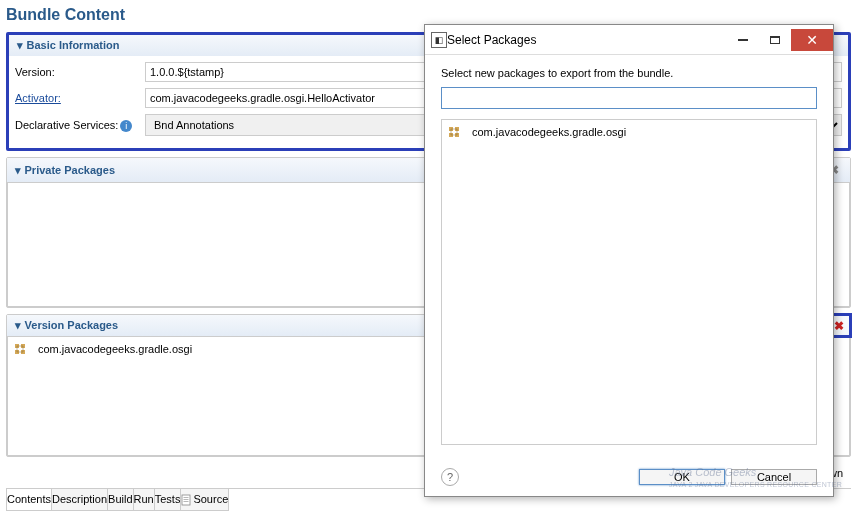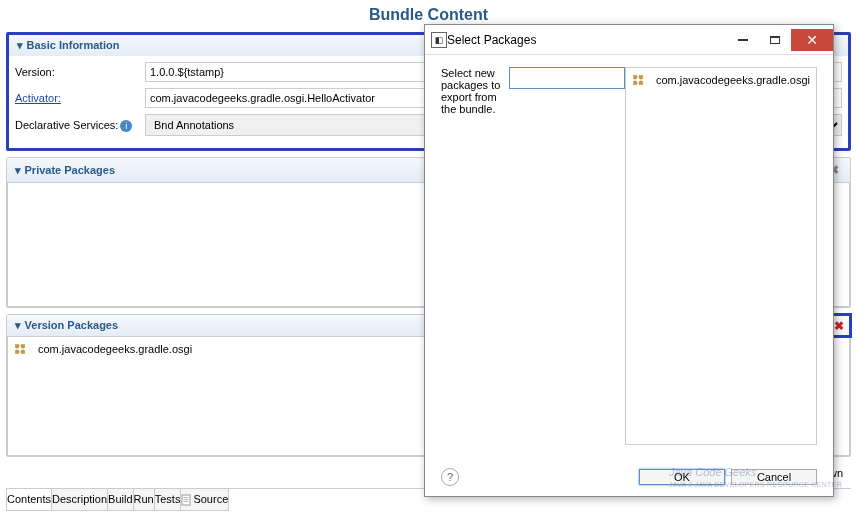--- a/index.html
+++ b/index.html
@@ -1,19 +1,19 @@
 <!DOCTYPE html>
 <html><head>
   <meta charset="utf-8">
   <style>
     * { box-sizing: border-box; margin: 0; padding: 0; font-family: Tahoma, Arial, sans-serif; font-size: 11px; }
     body { background: #fff; width: 857px; height: 518px; position: relative; overflow: hidden; }
     
     .main-area { padding: 6px; height: 100%; }
-    .page-title { color: #2a5a8a; font-size: 16px; font-weight: bold; margin-bottom: 8px; text-align: center; }
+    .page-title { color: #2a5a8a; font-size: 16px; font-weight: bold; margin-bottom: 8px; }
     
     .section { border: 1px solid #ccc; border-radius: 2px; margin-bottom: 6px; }
     .section-header { background: linear-gradient(#f5f8fc, #e4ecf6); color: #2a5a8a; font-weight: bold; padding: 4px 8px; display: flex; align-items: center; justify-content: space-between; }
     .section-header .toggle { margin-right: 4px; color: #2a5a8a; }
     .section-body { padding: 6px; }
     
     .basic-info { border: 3px solid #2b3fb8; }
     .form-row { display: flex; align-items: center; margin-bottom: 6px; }
     .form-row label { width: 130px; }
     .form-row label a { color: #1a4b9b; text-decoration: underline; }
@@ -50,21 +50,21 @@
     .dialog { position: absolute; top: 24px; left: 424px; width: 410px; height: 473px; background: #fff; border: 1px solid #888; box-shadow: 2px 2px 8px rgba(0,0,0,0.3); display: flex; flex-direction: column; }
     .dialog-titlebar { display: flex; align-items: center; background: #fff; height: 30px; padding: 0 0 0 6px; border-bottom: 1px solid #ddd; }
     .dialog-titlebar .title { flex: 1; text-align: left; font-size: 12px; }
     .dialog-titlebar .win-btns { display: flex; }
     .win-btn { width: 32px; height: 22px; display: flex; align-items: center; justify-content: center; cursor: pointer; }
     .win-btn.min span { border-bottom: 2px solid #333; width: 10px; display: block; }
     .win-btn.max span { border: 1px solid #333; width: 10px; height: 8px; display: block; border-top-width: 2px; }
     .win-btn.close { background: #c8483b; color: #fff; width: 42px; font-size: 14px; }
     .eclipse-icon { width: 16px; height: 16px; border: 1px solid #666; display: inline-flex; align-items: center; justify-content: center; font-size: 9px; color: #333; }
     
-    .dialog-body { padding: 12px 16px; flex: 1; display: flex; }
+    .dialog-body { padding: 12px 16px; flex: 1; display: flex; flex-direction: column; }
     .dialog-body .prompt { margin-bottom: 8px; }
     .search-input { border: 1px solid #5b8fc7; padding: 3px; width: 100%; height: 22px; margin-bottom: 10px; }
     .dialog-list { border: 1px solid #ccc; flex: 1; padding: 4px; }
     .chk-row { display: flex; align-items: center; gap: 5px; margin-top: 8px; }
     .chk-row input { width: 13px; height: 13px; }
     
     .dialog-footer { padding: 10px 16px; display: flex; align-items: center; justify-content: space-between; border-top: 1px solid transparent; }
     .dialog-footer .help-icon { width: 18px; height: 18px; border: 1px solid #aaa; border-radius: 50%; display: flex; align-items: center; justify-content: center; color: #666; }
     .dialog-footer .btns { display: flex; gap: 6px; }
     .dialog-footer button { width: 86px; height: 16px; border: 1px solid #aaa; background: #f5f5f5; cursor: pointer; }

